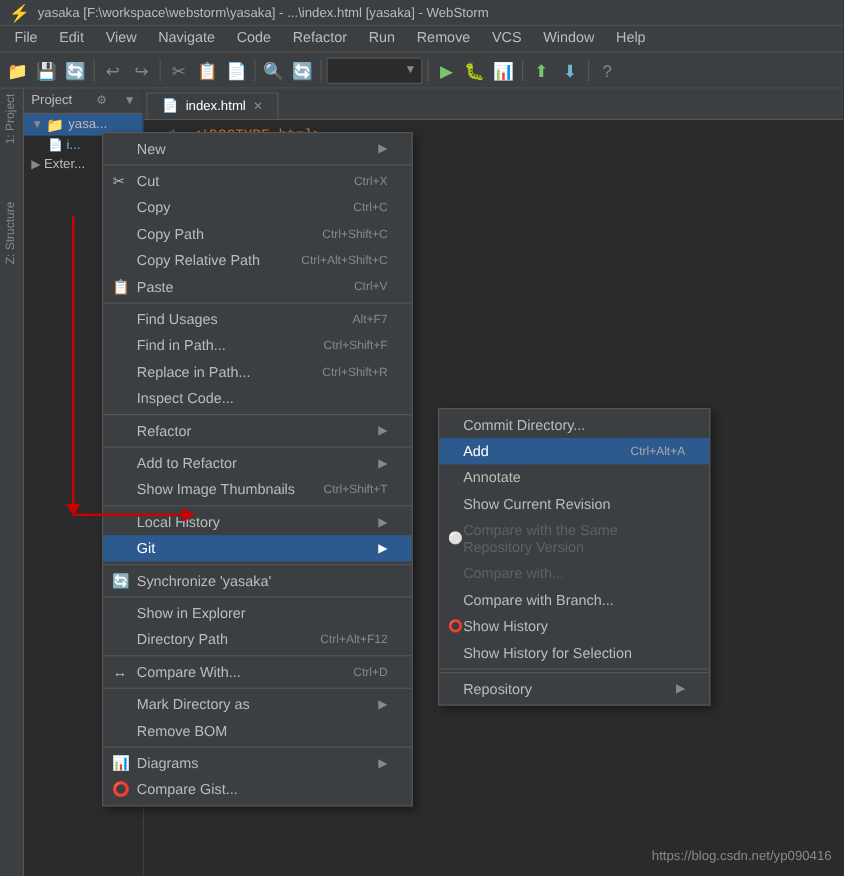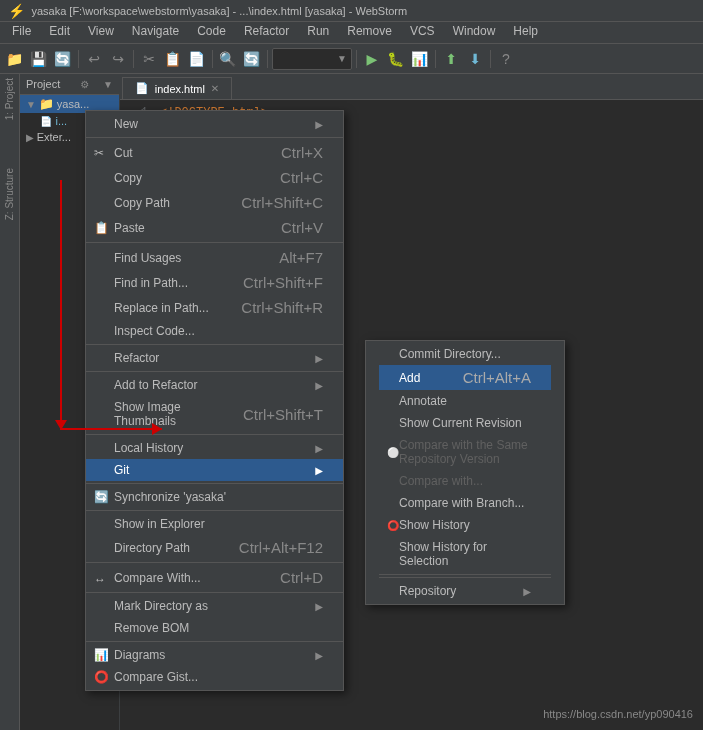--- a/index.html
+++ b/index.html
@@ -167,40 +167,40 @@
       padding: 4px 20px 4px 28px;
       display: flex;
       align-items: center;
       justify-content: space-between;
       cursor: pointer;
       color: #bbbbbb;
       position: relative;
     }
     .ctx-item.highlighted { background: #2d5a8e; color: #ffffff; }
     .ctx-item.disabled { color: #606060; cursor: default; }
-    .ctx-item .shortcut { color: #888; font-size: 15px; margin-left: 20px; }
+    .ctx-item .shortcut { color: #888; font-size: 10px; margin-left: 20px; }
     .ctx-item .arrow { color: #888; font-size: 10px; }
     .ctx-sep { height: 1px; background: #555; margin: 2px 0; }
     .ctx-icon {
       position: absolute;
       left: 8px;
       font-size: 12px;
     }
 
     
     #submenu-git {
       position: absolute;
       top: 340px;
       left: 365px;
-      width: 200px;
+      width: 227px;
       background: #3c3f41;
       border: 1px solid #555;
       box-shadow: 3px 3px 8px rgba(0,0,0,0.5);
       z-index: 101;
-      padding: 2px 13px;
+      padding: 2px 0;
     }
     #submenu-git .ctx-item { padding: 4px 20px 4px 20px; }
 
     
     #watermark {
       position: absolute;
       bottom: 10px;
       right: 10px;
       color: #888;
       font-size: 11px;
@@ -411,20 +411,24 @@
   </div>
   <div class="ctx-item">
     <span>Copy</span>
     <span class="shortcut">Ctrl+C</span>
   </div>
   <div class="ctx-item">
     <span>Copy Path</span>
     <span class="shortcut">Ctrl+Shift+C</span>
   </div>
   <div class="ctx-item">
+    <span>Copy Relative Path</span>
+    <span class="shortcut">Ctrl+Alt+Shift+C</span>
+  </div>
+  <div class="ctx-item">
     <span class="ctx-icon">📋</span>
     <span>Paste</span>
     <span class="shortcut">Ctrl+V</span>
   </div>
   <div class="ctx-sep"></div>
   <div class="ctx-item">
     <span>Find Usages</span>
     <span class="shortcut">Alt+F7</span>
   </div>
   <div class="ctx-item">

